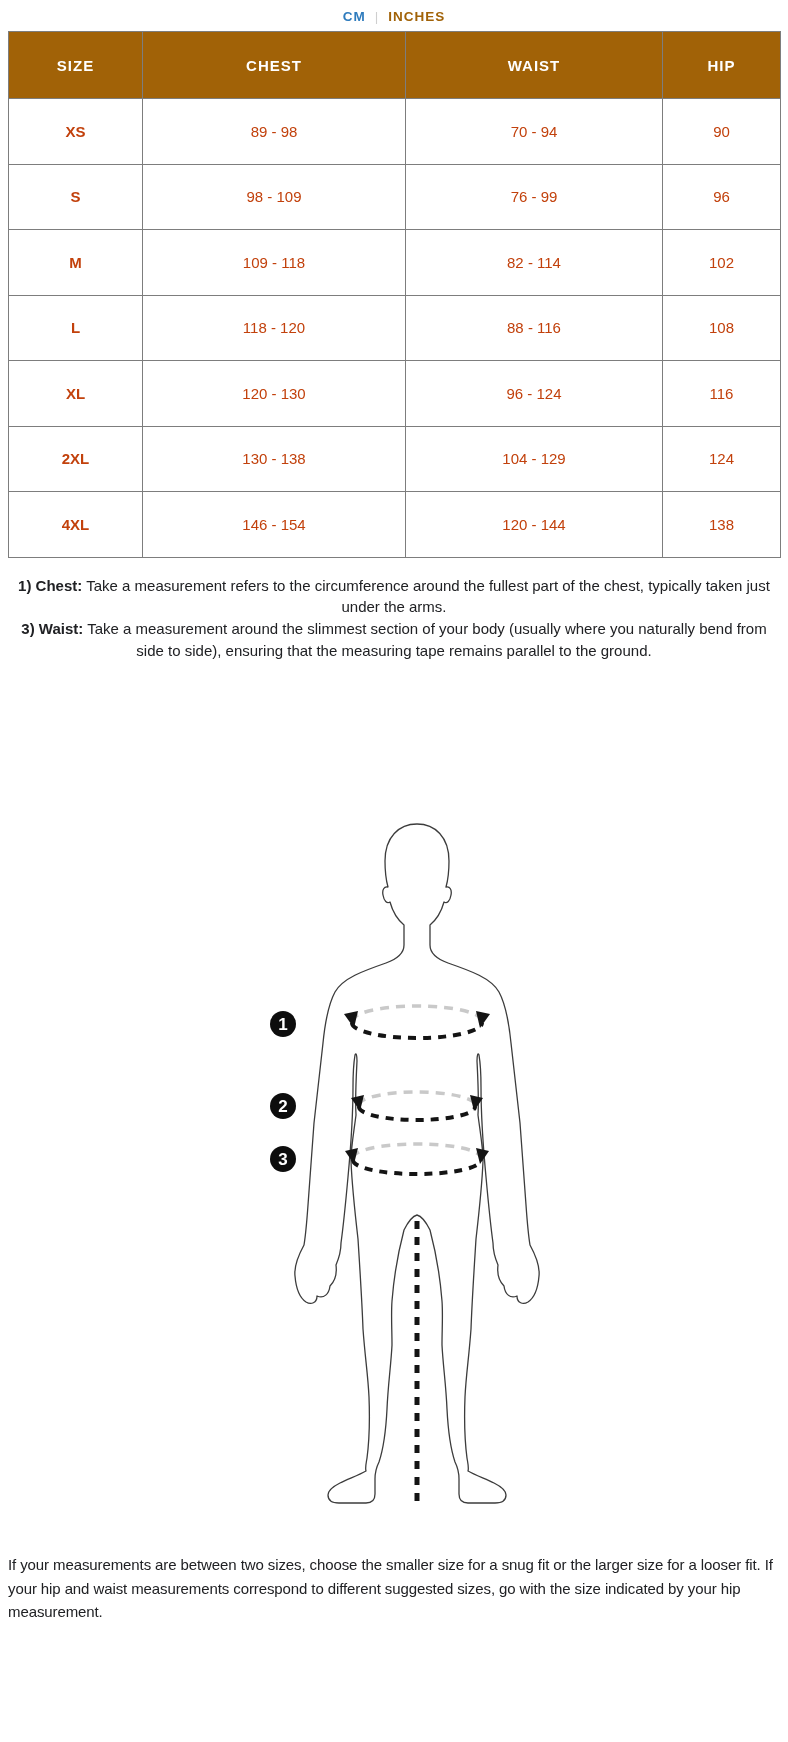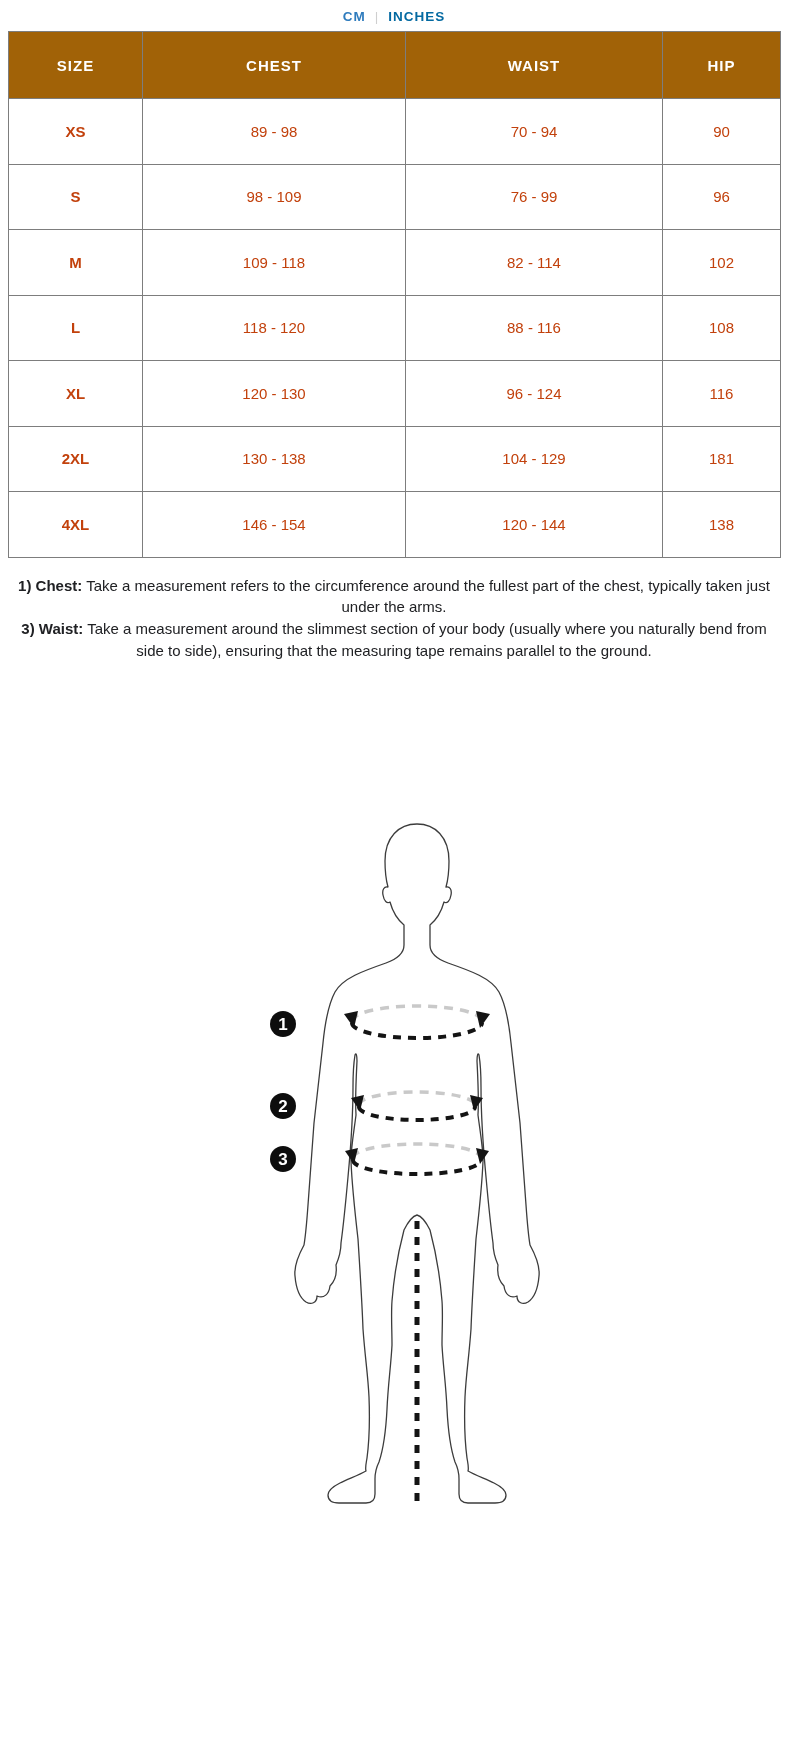--- a/index.html
+++ b/index.html
@@ -6,21 +6,21 @@
   body {
     width:788px; height:1742px; background:#ffffff;
     font-family:"Liberation Sans", sans-serif; color:#202124;
   }
   .page { width:788px; position:relative; }
 
   
   .tabs { padding-top:9px; text-align:center; font-size:13.5px; font-weight:bold; letter-spacing:1px; }
   .tab { cursor:pointer; }
   .tab.active { color:#2e7bbd; }
-  .tab.inactive { color:#0369a1; }
+  .tab.inactive { color:#a16207; }
   .tab-divider { color:#cfcfcf; font-weight:normal; margin:0 9px; }
 
   
   table.size-table {
     width:772px; margin:7px 8px 0 8px; border-collapse:collapse; table-layout:fixed;
   }
   table.size-table th, table.size-table td {
     border:1px solid #7d7d7d; text-align:center; vertical-align:middle;
   }
   table.size-table th {
@@ -92,21 +92,21 @@
       <tr>
         <td class="size-cell">XL</td>
         <td>120 - 130</td>
         <td>96 - 124</td>
         <td>116</td>
       </tr>
       <tr>
         <td class="size-cell">2XL</td>
         <td>130 - 138</td>
         <td>104 - 129</td>
-        <td>181</td>
+        <td>124</td>
       </tr>
       <tr>
         <td class="size-cell">4XL</td>
         <td>146 - 154</td>
         <td>120 - 144</td>
         <td>138</td>
       </tr>
     </tbody>
   </table>
 
@@ -233,14 +233,15 @@
         <circle cx="43" cy="297" r="13" fill="#0d0d0d"></circle>
         <text x="43" y="303" text-anchor="middle" font-family="Liberation Sans, sans-serif" font-size="17" font-weight="bold" fill="#ffffff">2</text>
       </g>
       <g>
         <circle cx="43" cy="350" r="13" fill="#0d0d0d"></circle>
         <text x="43" y="356" text-anchor="middle" font-family="Liberation Sans, sans-serif" font-size="17" font-weight="bold" fill="#ffffff">3</text>
       </g>
     </svg>
   </div>
 
+  <p class="footer-note">If your measurements are between two sizes, choose the smaller size for a snug fit or the larger size for a looser fit. If your hip and waist measurements correspond to different suggested sizes, go with the size indicated by your hip measurement.</p>
 
 </div>
 
 </body></html>

